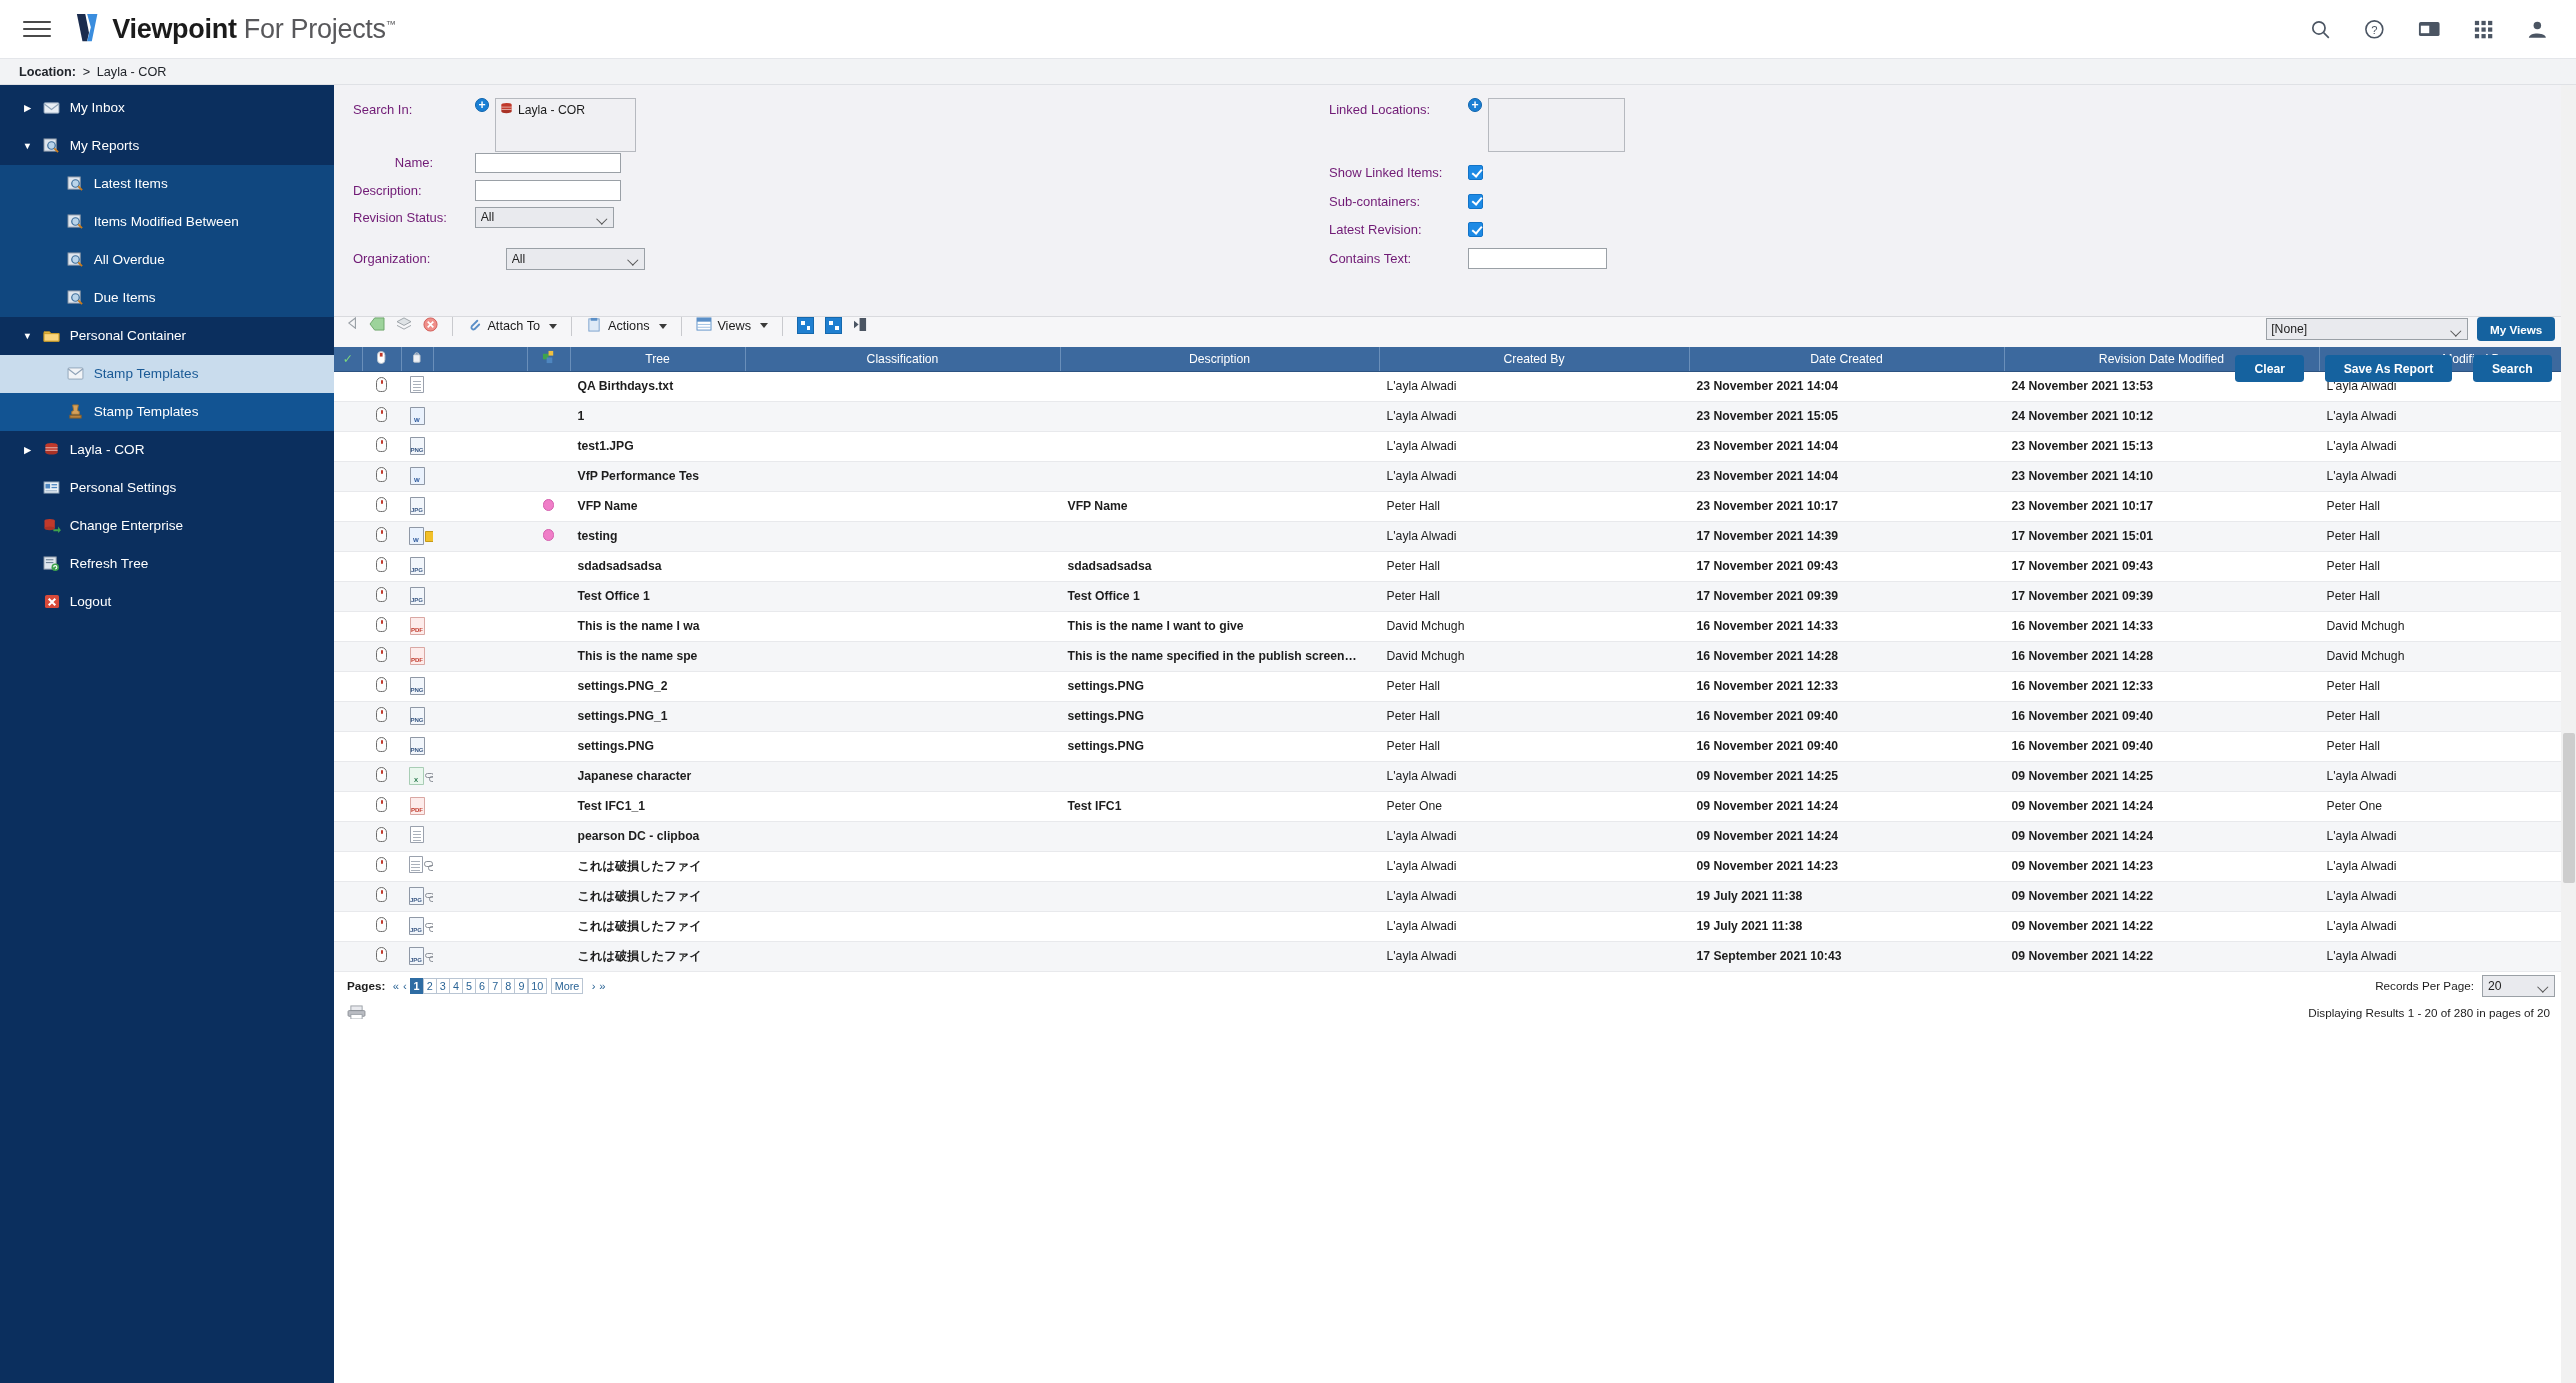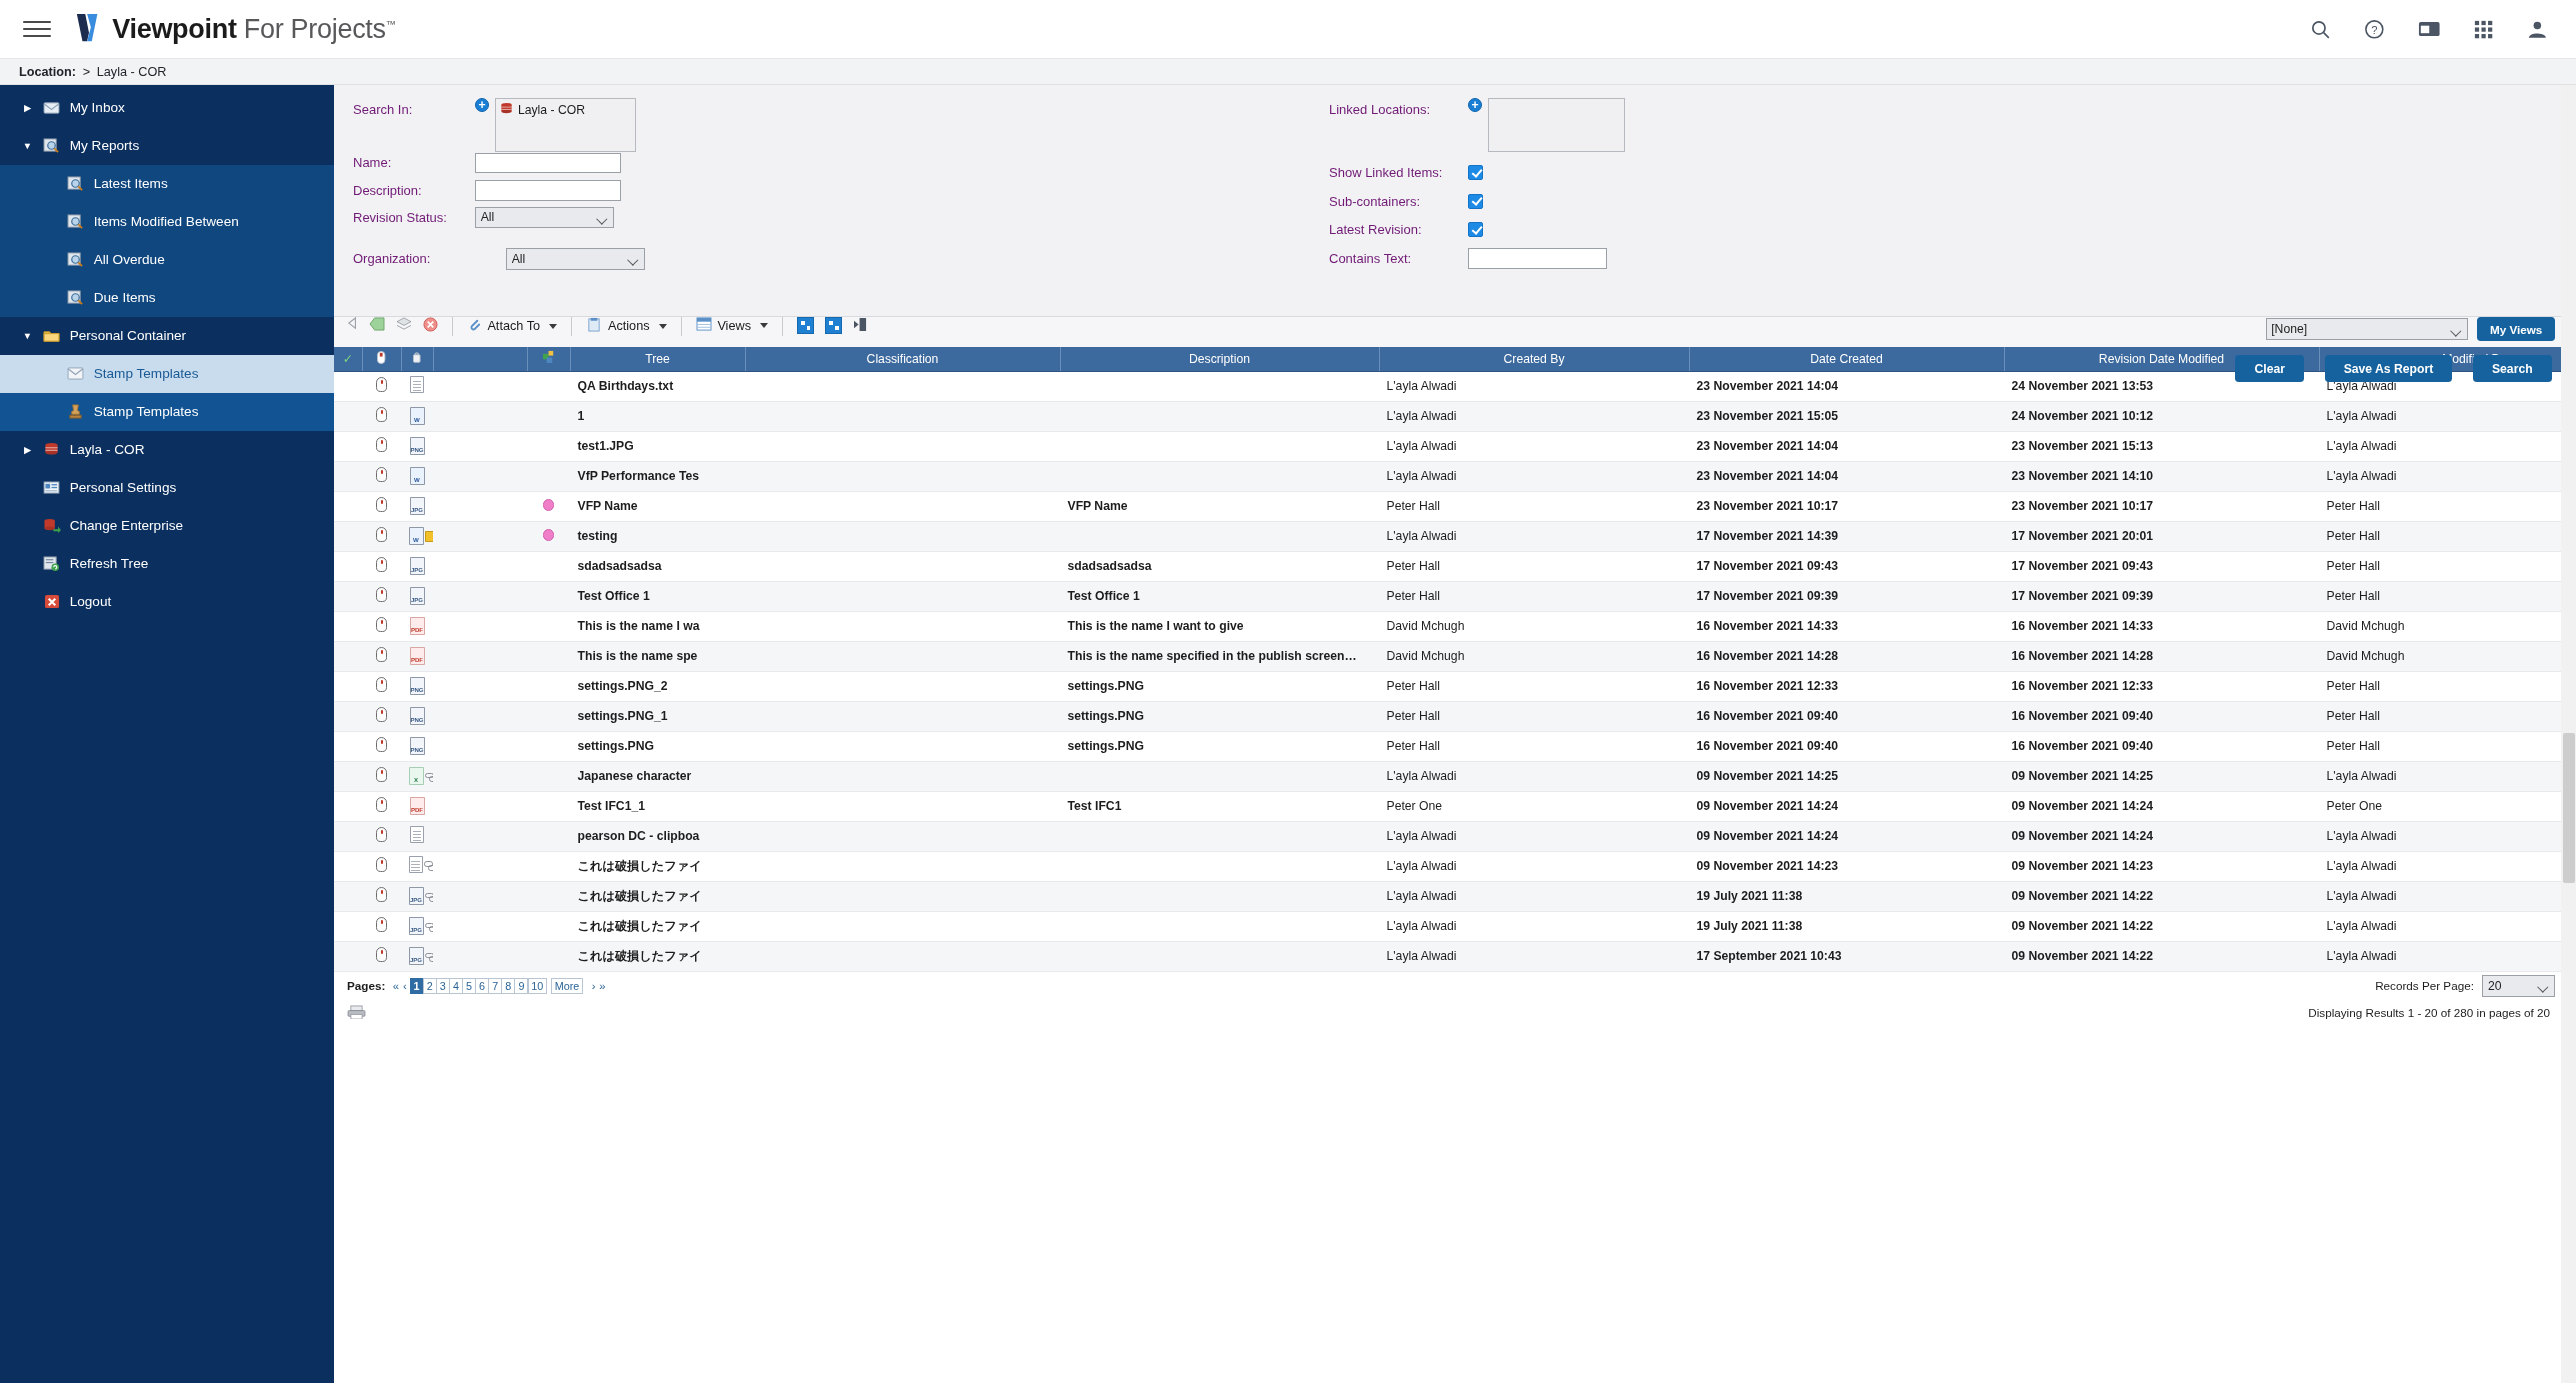--- a/index.html
+++ b/index.html
@@ -466,21 +466,21 @@
                     <ellipse cx="7" cy="10" rx="5.5" ry="2" fill="#a93226"></ellipse>
                     <rect x="1.5" y="5" width="11" height="1" fill="#e6b0aa"></rect>
                     <rect x="1.5" y="7.5" width="11" height="1" fill="#e6b0aa"></rect>
                   </svg>
               </span>
               <span>Layla - COR</span>
             </div>
           </div>
         </div>
         <div class="frow" style="margin-top:3.8px;">
-          <div class="flabel" style="width:122px;">Name:</div>
+          <div class="flabel" style="width:122px;text-align:center;">Name:</div>
           <input class="txt" style="width: 146px;" value="">
         </div>
         <div class="frow" style="margin-top:2.8px;">
           <div class="flabel" style="width:122px;">Description:</div>
           <input class="txt" style="width: 146px;" value="">
         </div>
         <div class="frow" style="margin-top:2.8px;">
           <div class="flabel" style="width:122px;">Revision Status:</div>
           <span class="selwrap">
             <select class="sel" style="width:139px;">
@@ -746,21 +746,21 @@
                   <span class="ftag word">W</span>
                   <span class="lock-ic"></span>
                 </span></td>
               <td></td>
               <td class="c"><span class="dot"></span></td>
               <td class="b red">testing</td>
               <td></td>
               <td class="b red"></td>
               <td>L'ayla Alwadi</td>
               <td class="b red">17 November 2021 14:39</td>
-              <td class="b red">17 November 2021 20:01</td>
+              <td class="b red">17 November 2021 15:01</td>
               <td>Peter Hall</td>
             </tr>
             <tr class="odd">
               <td class="c"></td>
               <td class="c"><span class="mouse-ic"></span></td>
               <td class="c"><span class="ficon">
                   <span class="ftag">JPG</span>
                 </span></td>
               <td></td>
               <td class="c"></td>

